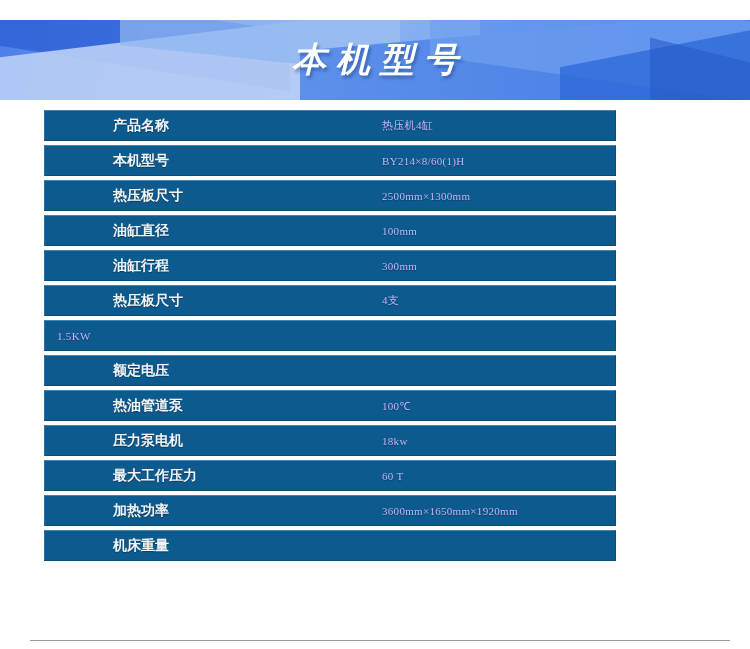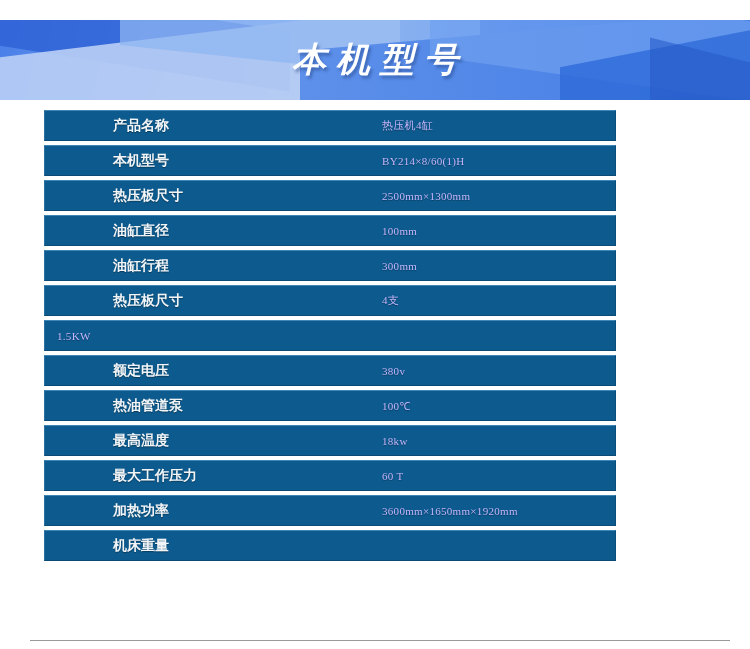--- a/index.html
+++ b/index.html
@@ -188,28 +188,27 @@
       </div>
       <div class="spec-row">
         <div class="spec-label">热压板尺寸</div>
         <div class="spec-value">4支</div>
       </div>
       <div class="spec-row">
         <div class="spec-value">1.5KW</div>
       </div>
       <div class="spec-row">
         <div class="spec-label">额定电压</div>
-        <div class="spec-value">380v</div>
       </div>
       <div class="spec-row">
         <div class="spec-label">热油管道泵</div>
         <div class="spec-value">100℃</div>
       </div>
       <div class="spec-row">
-        <div class="spec-label">最高温度</div>
+        <div class="spec-label">压力泵电机</div>
         <div class="spec-value">18kw</div>
       </div>
       <div class="spec-row">
         <div class="spec-label">最大工作压力</div>
         <div class="spec-value">60 T</div>
       </div>
       <div class="spec-row">
         <div class="spec-label">加热功率</div>
         <div class="spec-value">3600mm×1650mm×1920mm</div>
       </div>

